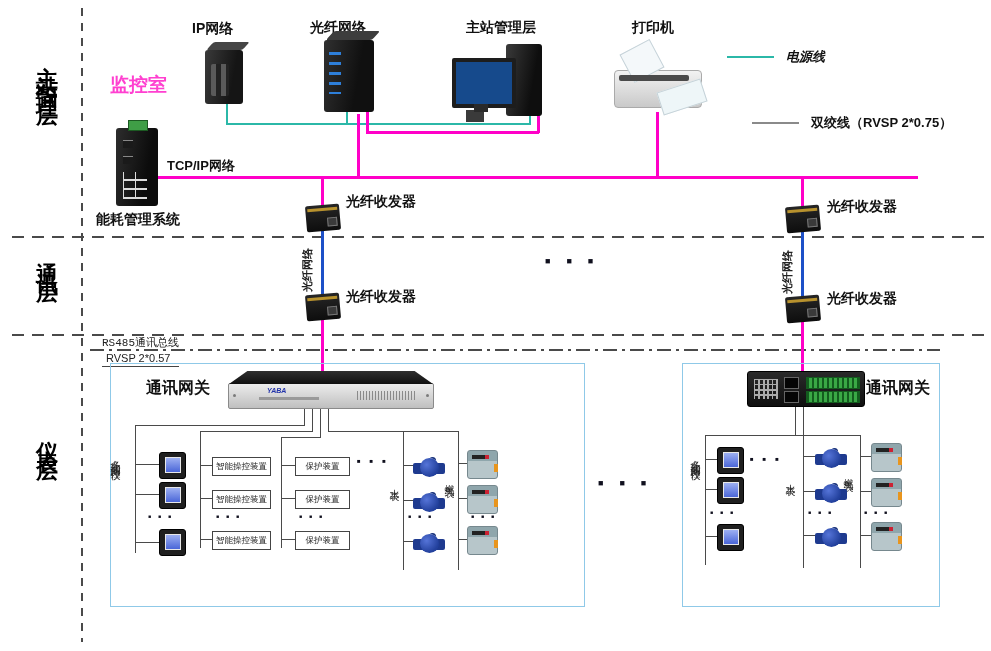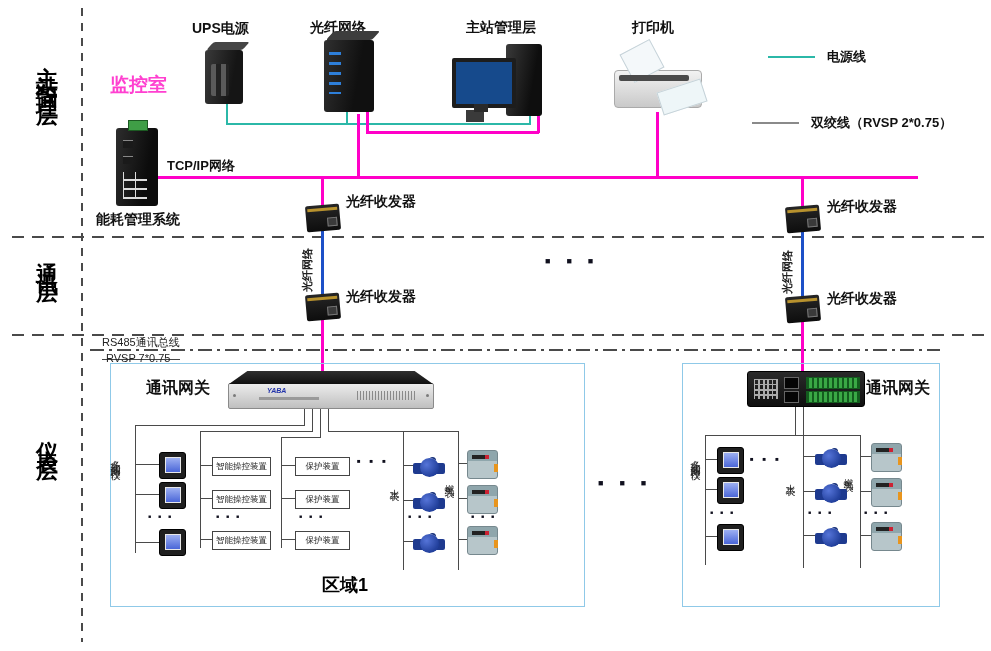--- a/index.html
+++ b/index.html
@@ -108,29 +108,29 @@
 <div id="canvas">
 
   <div class="layer-lbl" style="left:36px;top:48px;">主站管理层</div>
   <div class="layer-lbl" style="left:36px;top:245px;">通讯层</div>
   <div class="layer-lbl" style="left:36px;top:423px;">仪表层</div>
   <div class="vdash" style="left:81px;top:8px;height:634px;"></div>
   <div class="hdash" style="left:12px;top:236px;width:974px;"></div>
   <div class="hdash" style="left:12px;top:334px;width:974px;"></div>
   <div class="hdashdot" style="left:90px;top:349px;width:850px;"></div>
 
-  <div class="lbl f14" style="left:192px;top:20px;">UPS电源</div>
+  <div class="lbl f14" style="left:192px;top:20px;">IP网络</div>
   <div class="lbl f14" style="left:310px;top:19px;">光纤网络</div>
   <div class="lbl f14" style="left:466px;top:19px;">主站管理层</div>
   <div class="lbl f14" style="left:632px;top:19px;">打印机</div>
   <div class="lbl" style="left:110px;top:72px;font-size:19px;color:#ff40d0;">监控室</div>
   <div class="lbl f14" style="left:96px;top:211px;">能耗管理系统</div>
   <div class="lbl f13" style="left:167px;top:157px;">TCP/IP网络</div>
 
-  <div class="legend-row" style="left:768px;top:48px;">
+  <div class="legend-row" style="left:727px;top:48px;font-style:italic;">
     <div class="legend-swatch" style="height: 2.5px; background: rgb(43, 184, 168);"></div>
     <div class="lbl f13" style="position:static;">电源线</div>
   </div>
   <div class="legend-row" style="left:752px;top:114px;">
     <div class="legend-swatch" style="height: 1.5px; background: rgb(138, 138, 138);"></div>
     <div class="lbl f13" style="position:static;">双绞线（RVSP 2*0.75）</div>
   </div>
 
   <div class="ln teal" style="left:226px;top:123px;width:304px;height:2px;"></div>
   <div class="ln teal" style="left:226px;top:104px;width:2px;height:21px;"></div>
@@ -165,22 +165,22 @@
   <div class="dev d-trx" style="left:786px;top:206px;"></div>
   <div class="dev d-trx" style="left:786px;top:296px;"></div>
   <div class="lbl f14" style="left:346px;top:193px;">光纤收发器</div>
   <div class="lbl f14" style="left:346px;top:288px;">光纤收发器</div>
   <div class="lbl f14" style="left:827px;top:198px;">光纤收发器</div>
   <div class="lbl f14" style="left:827px;top:290px;">光纤收发器</div>
   <div class="rot" style="left:300px;top:292px;">光纤网络</div>
   <div class="rot" style="left:780px;top:294px;">光纤网络</div>
   <div class="dots big" style="left:545px;top:256px;">■■■</div>
 
-  <div class="lbl f11" style="left:102px;top:335px;border-bottom:1px solid #444;padding-bottom:9px;">RS485通讯总线</div>
-  <div class="lbl f11" style="left:106px;top:352px;">RVSP 7*0.75</div>
+  <div class="lbl f11" style="left:102px;top:335px;border-bottom:1px solid #444;padding-bottom:16px;font-family:Liberation Mono, monospace;">RS485通讯总线</div>
+  <div class="lbl f11" style="left:106px;top:352px;">RVSP 2*0.57</div>
 
   <div class="regionbox" style="left:110px;top:363px;width:473px;height:242px;"></div>
   <div class="regionbox" style="left:682px;top:363px;width:256px;height:242px;"></div>
   <div class="dots big" style="left:598px;top:478px;">■■■</div>
 
   <div class="lbl f16" style="left:146px;top:378px;">通讯网关</div>
   <div class="dev d-gw1" style="left:228px;top:383px;">
     <div class="gw1-brand">YABA</div>
     <div class="gw1-sub"></div>
     <div class="gw1-screw" style="left:4px;top:10px;"></div>
@@ -238,21 +238,20 @@
   <div class="dev d-water" style="left:413px;top:487px;"></div>
   <div class="dev d-water" style="left:413px;top:528px;"></div>
   <div class="dots" style="left:408px;top:513px;">■■■</div>
 
   <div class="vtext" style="left:444px;top:476px;">燃气表</div>
   <div class="dev d-gas" style="left:467px;top:450px;"></div>
   <div class="dev d-gas" style="left:467px;top:485px;"></div>
   <div class="dev d-gas" style="left:467px;top:526px;"></div>
   <div class="dots" style="left:471px;top:513px;">■■■</div>
 
-  <div class="region-title" style="left:285px;top:573px;">区域1</div>
 
   <div class="lbl f16" style="left:866px;top:378px;">通讯网关</div>
   <div class="dev d-gwn" style="left:747px;top:371px;">
     <div class="gwn-dip"></div>
     <div class="gwn-term" style="left:58px;top:5px;"></div>
     <div class="gwn-term" style="left:58px;top:19px;"></div>
   </div>
 
   <div class="ln thin" style="left:795px;top:407px;width:1px;height:28px;"></div>
   <div class="ln thin" style="left:803px;top:407px;width:1px;height:28px;"></div>

